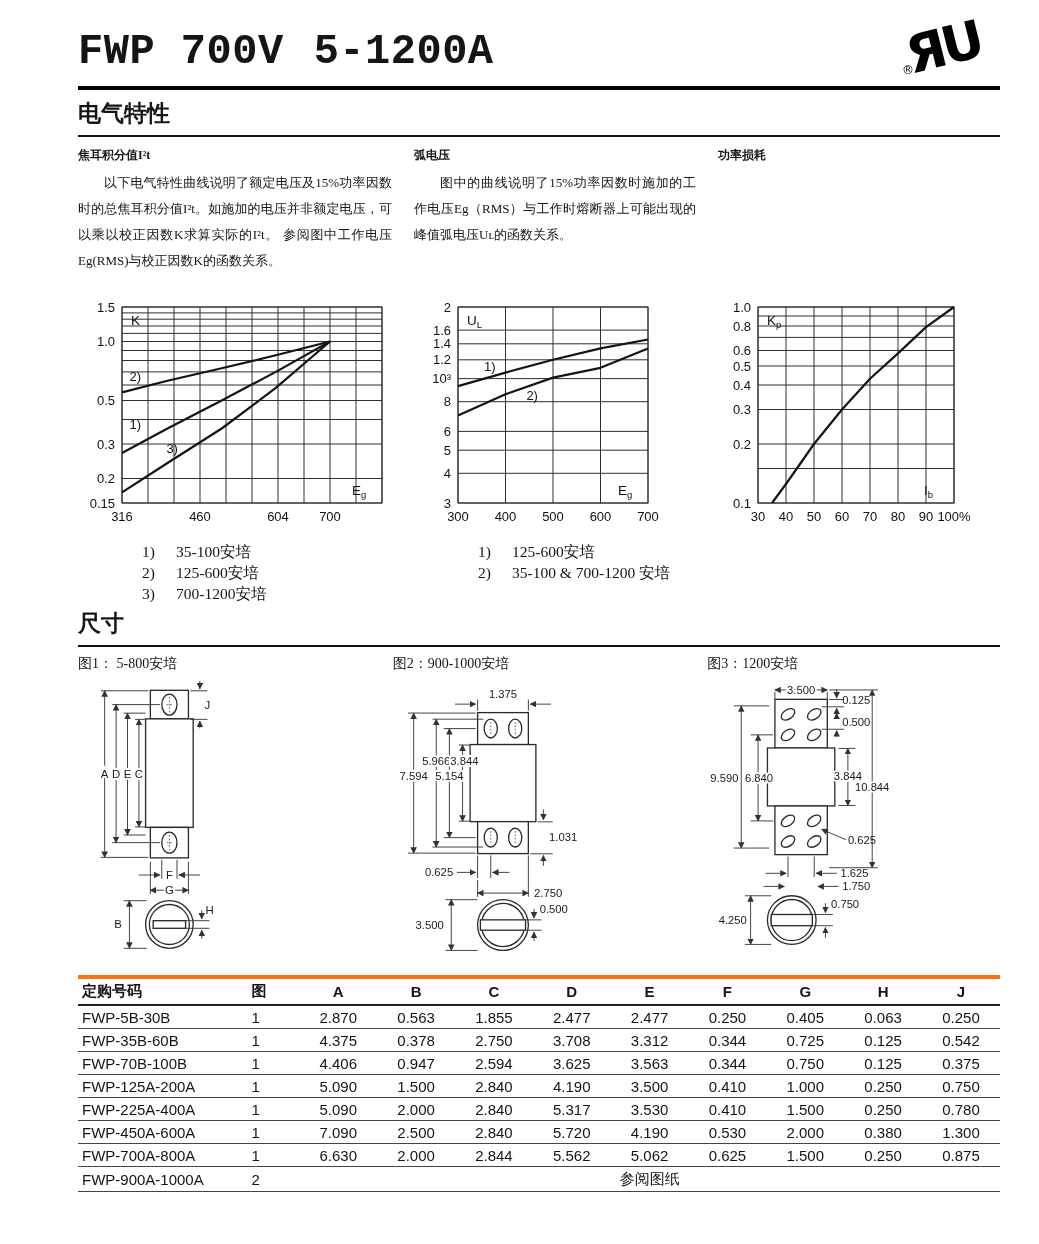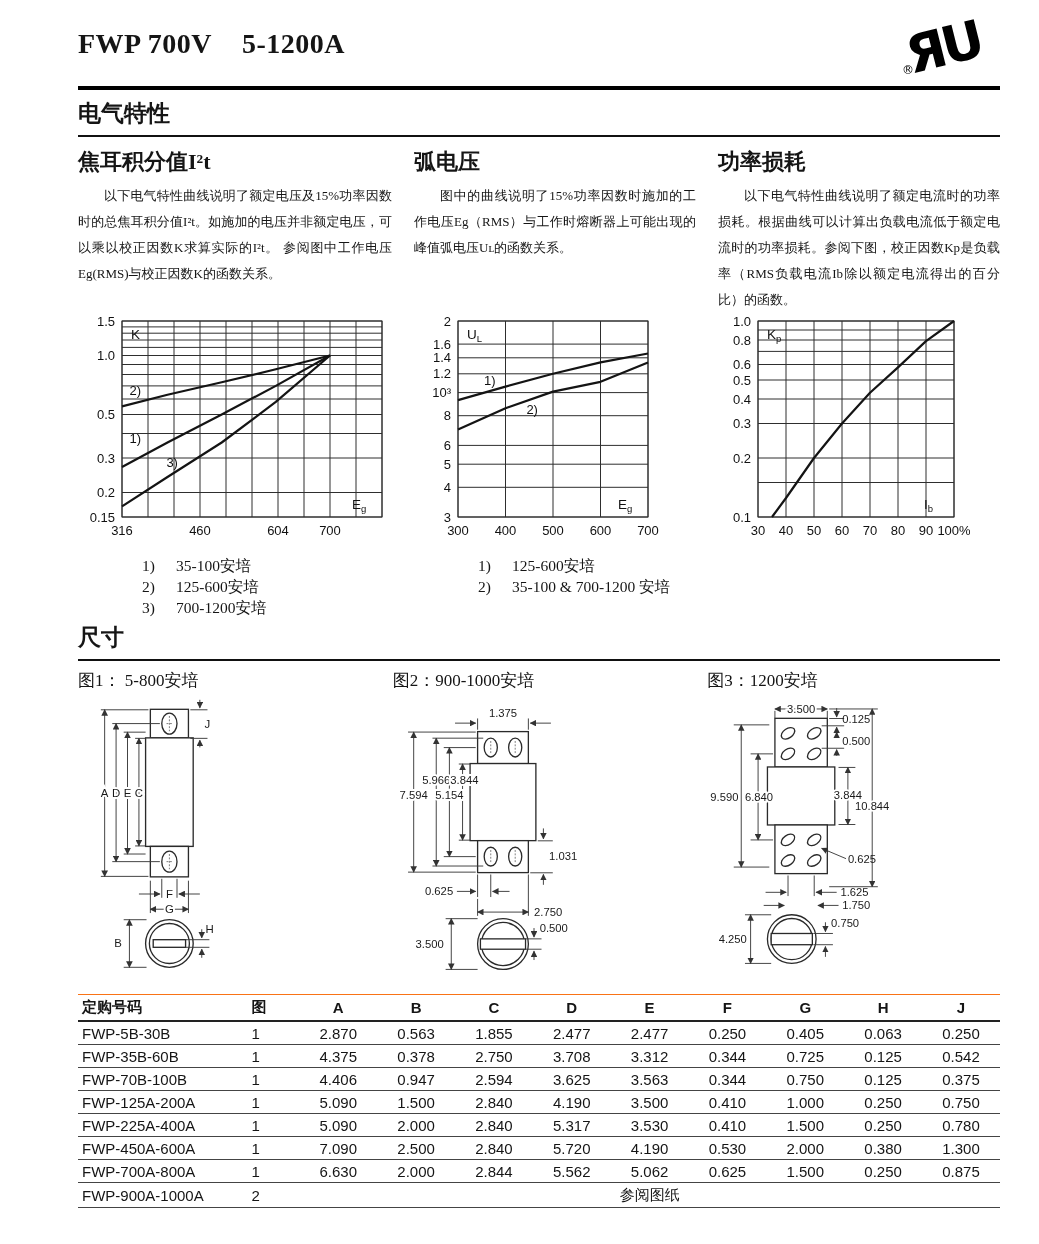--- a/index.html
+++ b/index.html
@@ -2,61 +2,61 @@
 <html><head>
 <meta charset="utf-8">
 <style>
   * { margin:0; padding:0; box-sizing:border-box; }
   body { width:1039px; height:1244px; background:#fff; color:#151515; overflow:hidden;
          font-family:"Liberation Serif", serif; position:relative; }
   .page { padding:14px 39px 0 78px; width:1039px; }
 
   
   .hdr { display:flex; justify-content:space-between; align-items:flex-start; }
-  .hdr-title { font-family:Liberation Serif, serif; font-weight:bold; font-size:28px;
+  .hdr-title { font-family:Liberation Mono, monospace; font-weight:bold; font-size:42px;
                letter-spacing:.5px; padding-top:14px; }
   .hdr-title .rng { margin-left:30px; }
   .ul-mark { margin-right:2px; }
   .rule-thick { border-bottom:4px solid #000; margin-top:6px; }
   .rule-thin  { border-bottom:2px solid #111; }
 
   .sec-h { font-size:23px; font-weight:bold; margin-top:8px; margin-bottom:6px; }
 
   
   .cols { display:grid; grid-template-columns:1fr 1fr 1fr; column-gap:22px; margin-top:10px; }
-  .col-h { font-size:22px; font-weight:bold; margin-bottom:6px; }
+  .col-h { font-size:12px; font-weight:bold; margin-bottom:6px; }
   .col-p { font-size:13px; line-height:26px; text-align:justify; text-indent:2em; }
 
-  .chart-wrap { margin-top:2px; }
+  .chart-wrap { margin-top:27px; }
   .chart .grid line, .chart .grid rect { stroke:#2e2e2e; stroke-width:1; fill:none; }
   .chart .tick text { font:13px "Liberation Sans", sans-serif; fill:#111; }
   .chart polyline { fill:none; stroke:#141414; stroke-width:2.2; stroke-linejoin:round; }
   .chart .ann { font:13px "Liberation Sans", sans-serif; fill:#111; }
   .chart .corner { font:13.5px "Liberation Sans", sans-serif; fill:#111; }
   .chart .sub { font-size:9.5px; }
 
   .legend { margin:4px 0 0 64px; }
   .legend-line { display:flex; gap:16px; font-size:15.5px; line-height:21px; }
   .legend-line .lg-n { min-width:18px; }
 
   
   .caps { display:grid; grid-template-columns:1fr 1fr 1fr; column-gap:22px; margin-top:8px; }
-  .cap { font-size:17px; }
+  .cap { font-size:14px; }
   .figs { display:grid; grid-template-columns:1fr 1fr 1fr; column-gap:22px; margin-top:2px; }
   .figsvg .part rect, .figsvg .part ellipse, .figsvg .part circle { fill:#fff; stroke:#2a2a2a; stroke-width:1.4; }
   .figsvg .dim line { stroke:#3a3a3a; stroke-width:1; }
   .figsvg .slotmark line { stroke:#555; stroke-width:.8; stroke-dasharray:2 1.6; }
   .figsvg text { font:12px "Liberation Sans", sans-serif; fill:#1a1a1a; text-anchor:middle; }
   .figsvg text.s { text-anchor:start; } .figsvg text.e { text-anchor:end; }
   .figsvg text.halo { paint-order:stroke; stroke:#fff; stroke-width:4px; }
 
   
   table.fuse { border-collapse:collapse; width:100%; margin-top:10px;
                font-family:"Liberation Sans", sans-serif; font-size:15px; }
-  table.fuse th { font-weight:bold; border-top:1px solid #f97316; border-bottom:2px solid #222;
+  table.fuse th { font-weight:bold; border-top:4px solid #f97316; border-bottom:2px solid #222;
                   padding:3px 4px; }
   table.fuse td { border-bottom:1.5px solid #444; padding:2.5px 4px; }
   th.c-name, td.c-name { text-align:left; width:170px; }
   th.c-fig, td.c-fig { text-align:left; width:52px; }
   th.c-dim, td.c-dim { text-align:center; width:78px; }
   td.c-note { text-align:center; }
 </style>
 </head>
 <body>
 
@@ -82,21 +82,20 @@
     <div>
       <div class="col-h">焦耳积分值I²t</div>
       <div class="col-p">以下电气特性曲线说明了额定电压及15%功率因数时的总焦耳积分值I²t。如施加的电压并非额定电压，可以乘以校正因数K求算实际的I²t。 参阅图中工作电压Eg(RMS)与校正因数K的函数关系。</div>
     </div>
     <div>
       <div class="col-h">弧电压</div>
       <div class="col-p">图中的曲线说明了15%功率因数时施加的工作电压Eg（RMS）与工作时熔断器上可能出现的峰值弧电压Uʟ的函数关系。</div>
     </div>
     <div>
       <div class="col-h">功率损耗</div>
-      <div class="col-p">以下电气特性曲线说明了额定电流时的功率损耗。根据曲线可以计算出负载电流低于额定电流时的功率损耗。参阅下图，校正因数Kp是负载率（RMS负载电流Ib除以额定电流得出的百分比）的函数。</div>
     </div>
 
     <div class="chart-wrap">
       <svg class="chart" width="314" height="232" viewBox="0 0 314 232">
           <g class="grid">
             <line x1="44.0" y1="6" x2="44.0" y2="202"></line>
             <line x1="70.0" y1="6" x2="70.0" y2="202"></line>
             <line x1="96.0" y1="6" x2="96.0" y2="202"></line>
             <line x1="122.0" y1="6" x2="122.0" y2="202"></line>
             <line x1="148.0" y1="6" x2="148.0" y2="202"></line>

